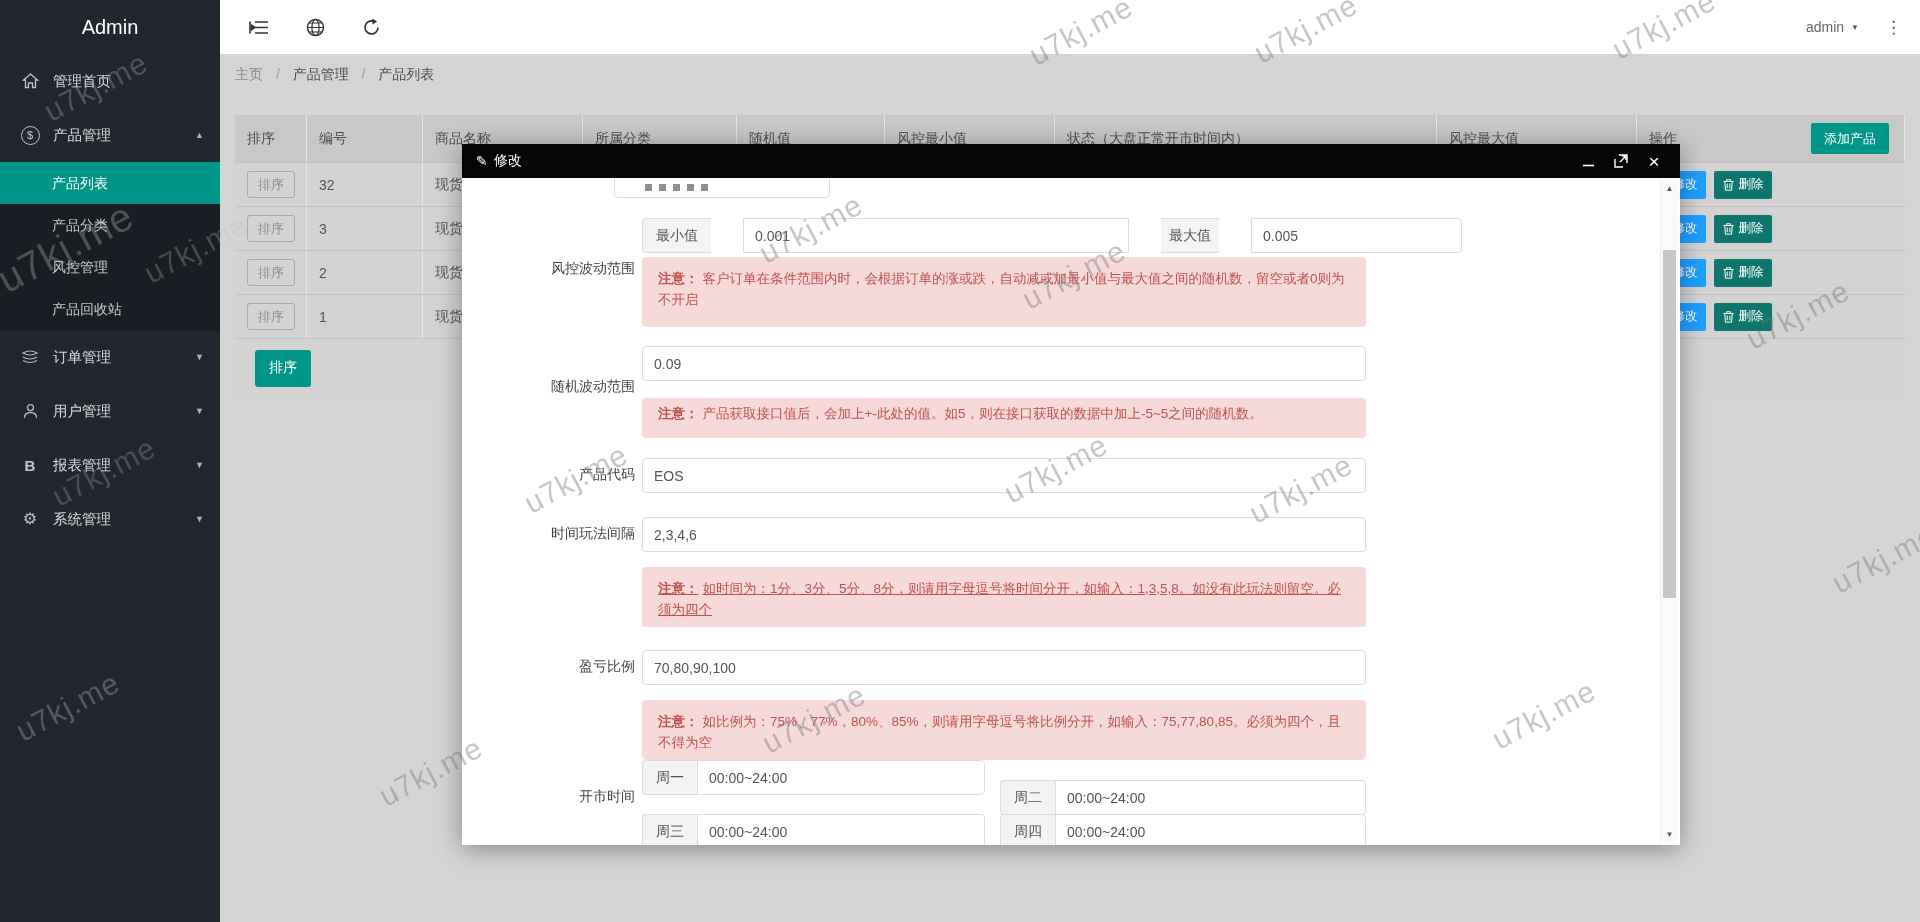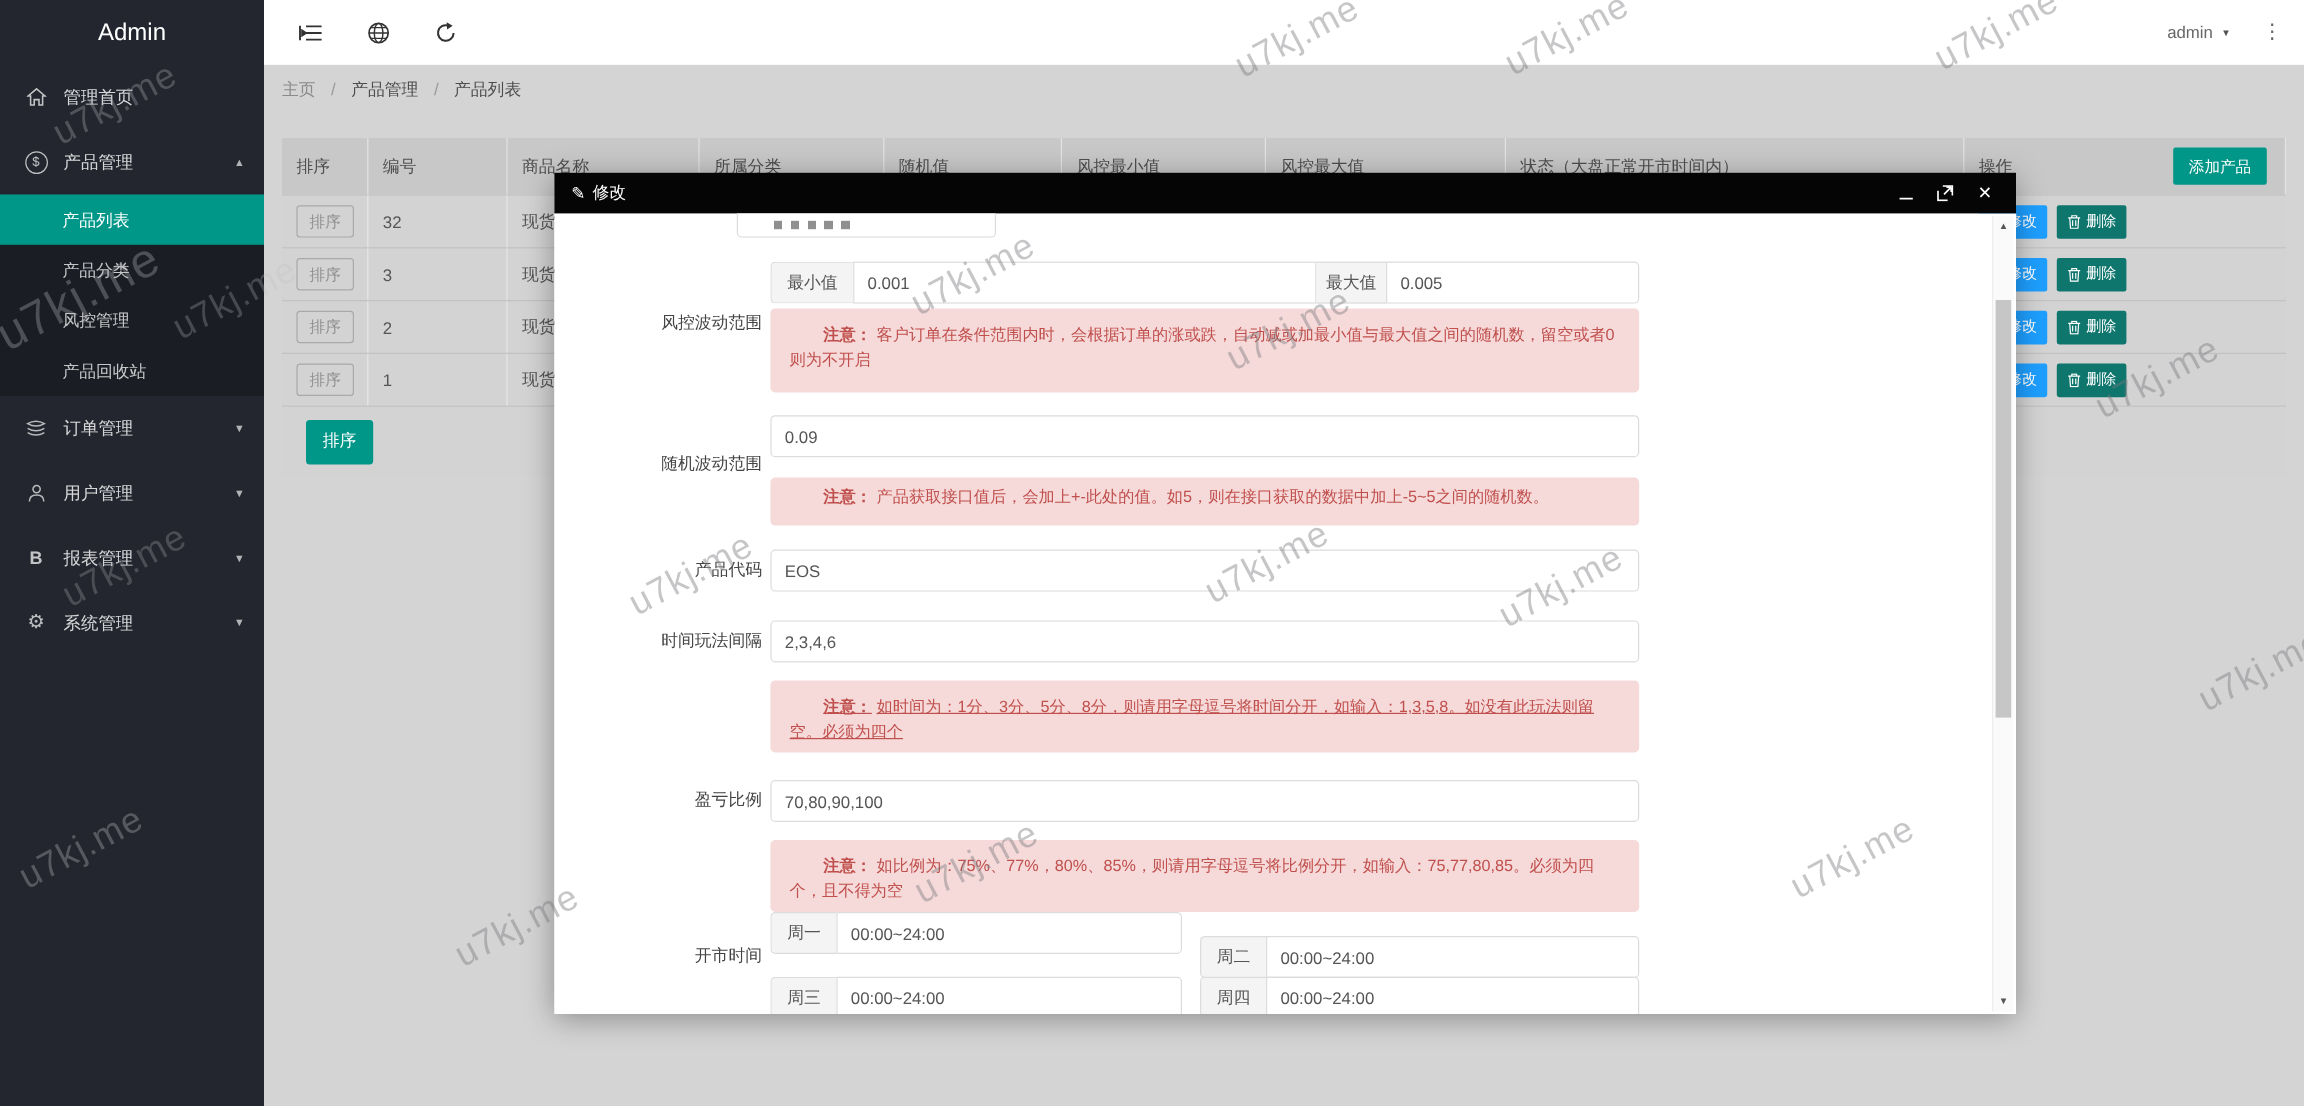--- a/index.html
+++ b/index.html
@@ -105,21 +105,21 @@
        box-sizing:border-box;height:35px;font-family:inherit;background:#fff;outline:none;}
   .addon{display:inline-flex;align-items:center;justify-content:center;background:#F4F4F4;
          border:1px solid #DCDCDC;font-size:14px;color:#555;box-sizing:border-box;height:35px;}
   .grp{position:absolute;left:180px;display:flex;}
   .grp .addon{border-radius:4px 0 0 4px;border-right:none;}
   .grp .inp{border-radius:0;}
   .grp .addon.mid{border-radius:0;border-right:none;border-left:none;}
   .grp .inp.last{border-radius:0 4px 4px 0;}
   .note{position:absolute;left:180px;width:724px;box-sizing:border-box;background:#F6DADA;
         border-radius:4px;color:#C0504D;font-size:13.5px;line-height:21px;padding:11px 16px;}
-  .note b{font-weight:bold;margin-right:4px;margin-left:28px;}
+  .note b{font-weight:bold;margin-right:4px;}
   .clipped-box{position:absolute;left:152px;top:-17px;width:214px;height:35px;background:#fff;
                border:1px solid #DCDCDC;border-radius:4px;}
   .clipped-box:after{content:"";position:absolute;left:30px;bottom:6px;width:64px;height:7px;
                background:repeating-linear-gradient(90deg,#6a6a6a 0 7px,transparent 7px 14px);opacity:.75;}
   .sched{position:absolute;display:flex;}
   .sched .addon{border-radius:4px 0 0 4px;border-right:none;width:55px;}
   .sched .inp{border-radius:0 4px 4px 0;}
   .msb{position:absolute;right:2px;top:2px;width:17px;height:663px;background:#FAFAFA;
        border-left:1px solid #EDEDED;}
   .msb .ar{position:absolute;left:0;width:17px;text-align:center;font-size:8px;color:#555;cursor:pointer;}
@@ -224,22 +224,22 @@
   </div>
 
   <section class="card">
     <div class="thead">
       <div class="th c1">排序</div>
       <div class="th c2">编号</div>
       <div class="th c3">商品名称</div>
       <div class="th c4">所属分类</div>
       <div class="th c5">随机值</div>
       <div class="th c6">风控最小值</div>
+      <div class="th c8">状态（大盘正常开市时间内）</div>
       <div class="th c7">风控最大值</div>
-      <div class="th c8">状态（大盘正常开市时间内）</div>
       <div class="th c9">操作</div>
       <button class="add-btn">添加产品</button>
     </div>
 
     <div class="trow">
       <div class="td c1">
           <button class="sort-btn">排序</button>
         </div>
       <div class="td c2">32</div>
       <div class="td c3">现货</div>
@@ -358,21 +358,21 @@
       </span>
       <span class="m-cic" style="font-size:19px;line-height:13px;">×</span>
     </span>
   </div>
 
   <div class="m-body">
 
     <div class="clipped-box"></div>
 
     <span class="flabel" style="top:36px;margin-top:46px;">风控波动范围</span>
-    <div class="grp" style="top:40px;">
+    <div class="grp" style="top:40px;gap:32px;">
       <span class="addon" style="width:69px;">最小值</span>
       <input class="inp" style="width: 386px;" value="0.001">
       <span class="addon mid" style="width:58px;">最大值</span>
       <input class="inp last" style="width: 211px;" value="0.005">
     </div>
     <div class="note" style="top:79px;height:70px;">
       <b>注意：</b><span>客户订单在条件范围内时，会根据订单的涨或跌，自动减或加最小值与最大值之间的随机数，留空或者0则为不开启</span>
     </div>
 
     <span class="flabel" style="top:164px;margin-top:36px;">随机波动范围</span>

